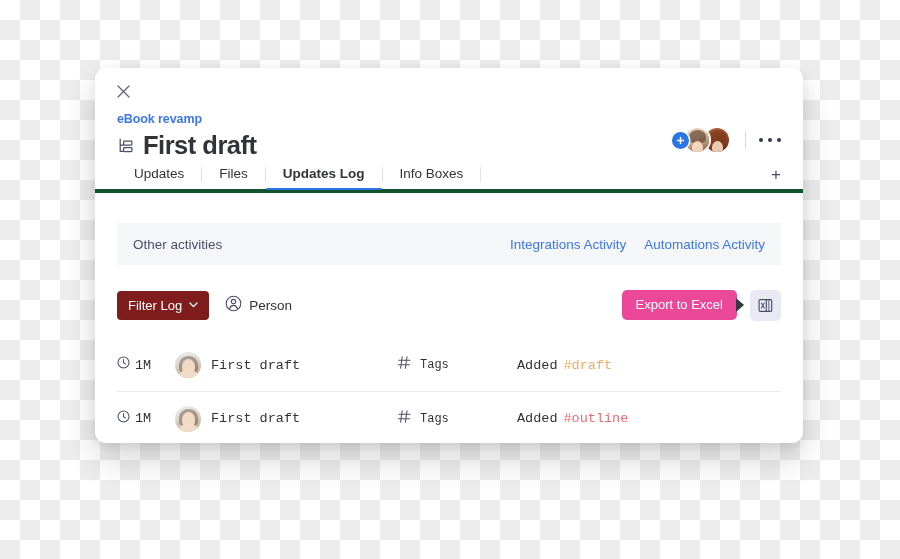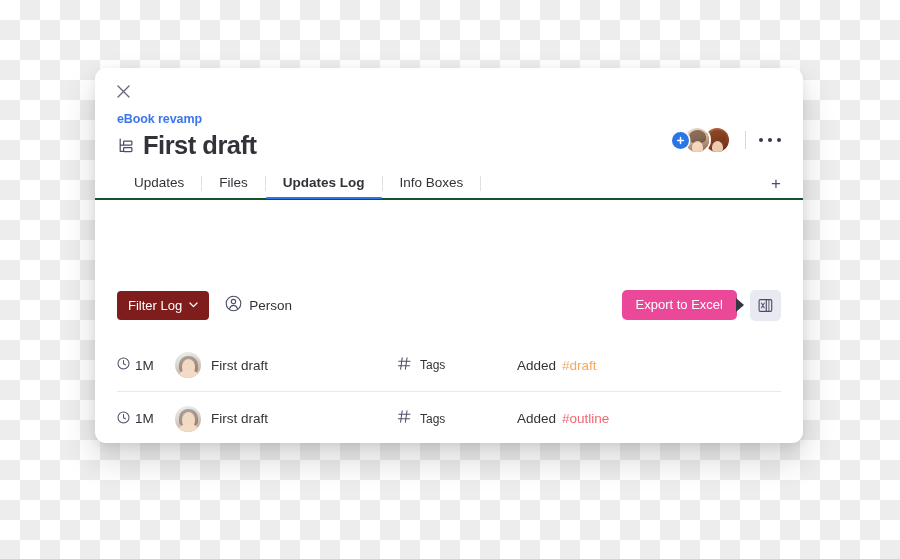--- a/index.html
+++ b/index.html
@@ -143,26 +143,26 @@
   }
   .dots-btn i {
     width: 4px; height: 4px; border-radius: 50%;
     background: #333850;
     display: block;
   }
 
   
   .tabs {
     position: absolute;
-    left: 0; top: 101px; right: 0;
+    left: 0; top: 94px; right: 0;
     height: 31px;
     padding: 0 22px;
     display: flex;
     align-items: flex-end;
-    border-bottom: 2px solid #14532d;
+    border-bottom: 4px solid #14532d;
   }
   .tab {
     position: relative;
     font-size: 13.5px;
     color: #323338;
     padding: 0 17px 9px 17px;
     cursor: pointer;
     white-space: nowrap;
     line-height: 1;
   }
@@ -295,20 +295,21 @@
   .rows {
     position: absolute;
     left: 22px; right: 22px;
     top: 271px;
   }
   .act-row {
     height: 53px;
     display: flex;
     align-items: center;
     border-bottom: 1px solid #e6e9ef;
+    font-family: Liberation Mono, monospace;
   }
   .act-row:last-child { border-bottom: none; }
   .col-time {
     width: 58px;
     display: flex;
     align-items: center;
     gap: 5px;
     flex: 0 0 auto;
   }
   .col-time .t {
@@ -436,20 +437,27 @@
     <div class="tab-sep"></div>
     <div class="tab">Files</div>
     <div class="tab-sep"></div>
     <div class="tab active">Updates Log</div>
     <div class="tab-sep"></div>
     <div class="tab">Info Boxes</div>
     <div class="tab-sep"></div>
     <div class="tab-add">+</div>
   </div>
 
+  <div class="other-bar">
+    <div class="other-label">Other activities</div>
+    <div class="other-links">
+      <span class="other-link">Integrations Activity</span>
+      <span class="other-link">Automations Activity</span>
+    </div>
+  </div>
 
   <div class="filter-row">
     <button class="filter-btn">
       <span>Filter Log</span>
       <span>
         <svg width="9" height="6" viewBox="0 0 9 6" fill="none">
           <path d="M1 1 L4.5 4.6 L8 1" stroke="#ffffff" stroke-width="1.3" stroke-linecap="round" stroke-linejoin="round"></path>
         </svg>
       </span>
     </button>

